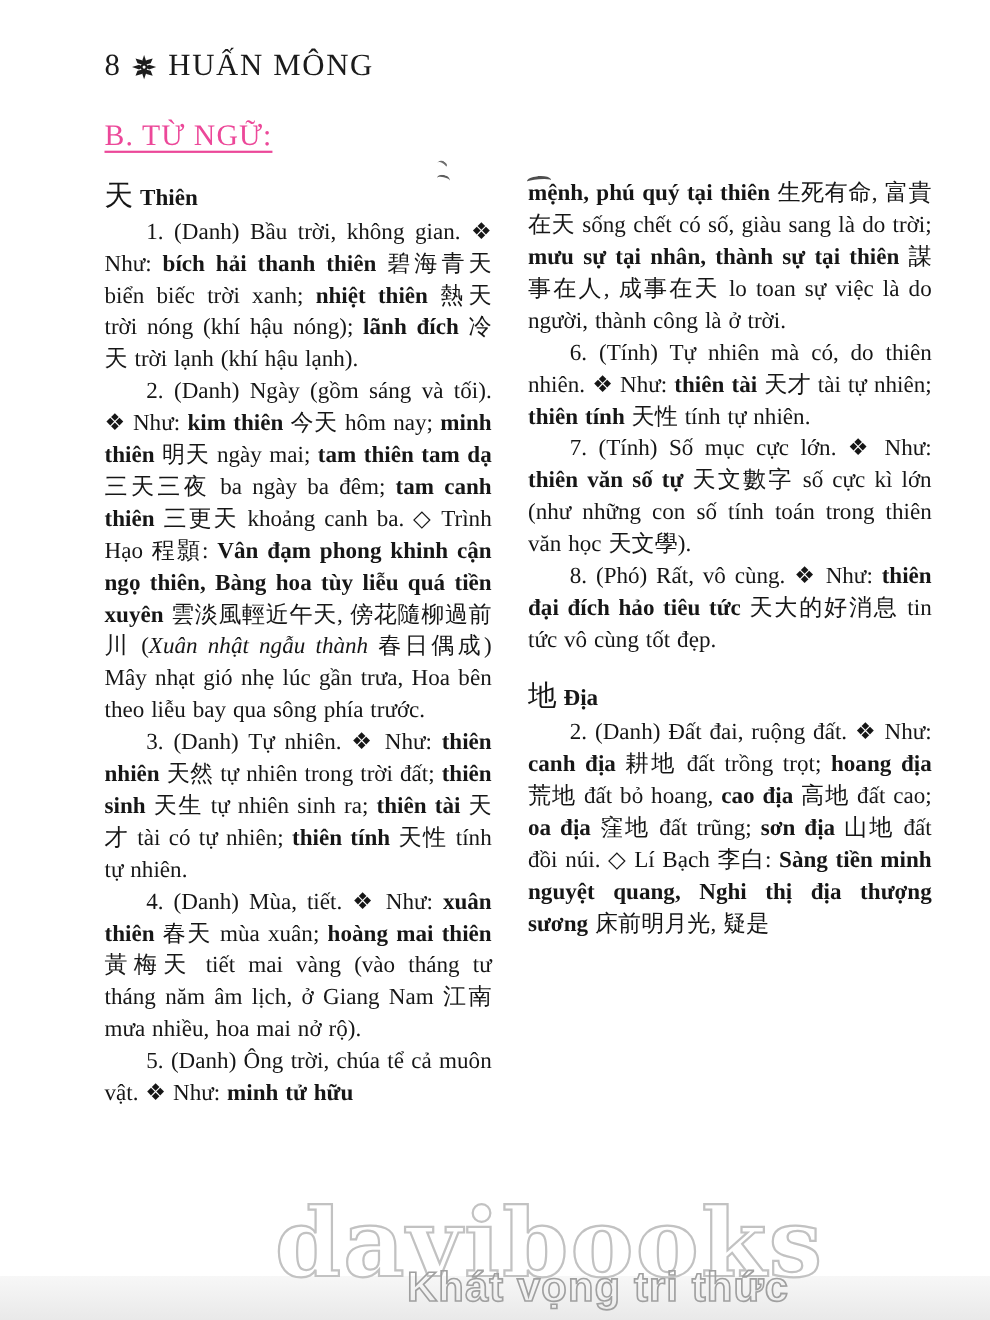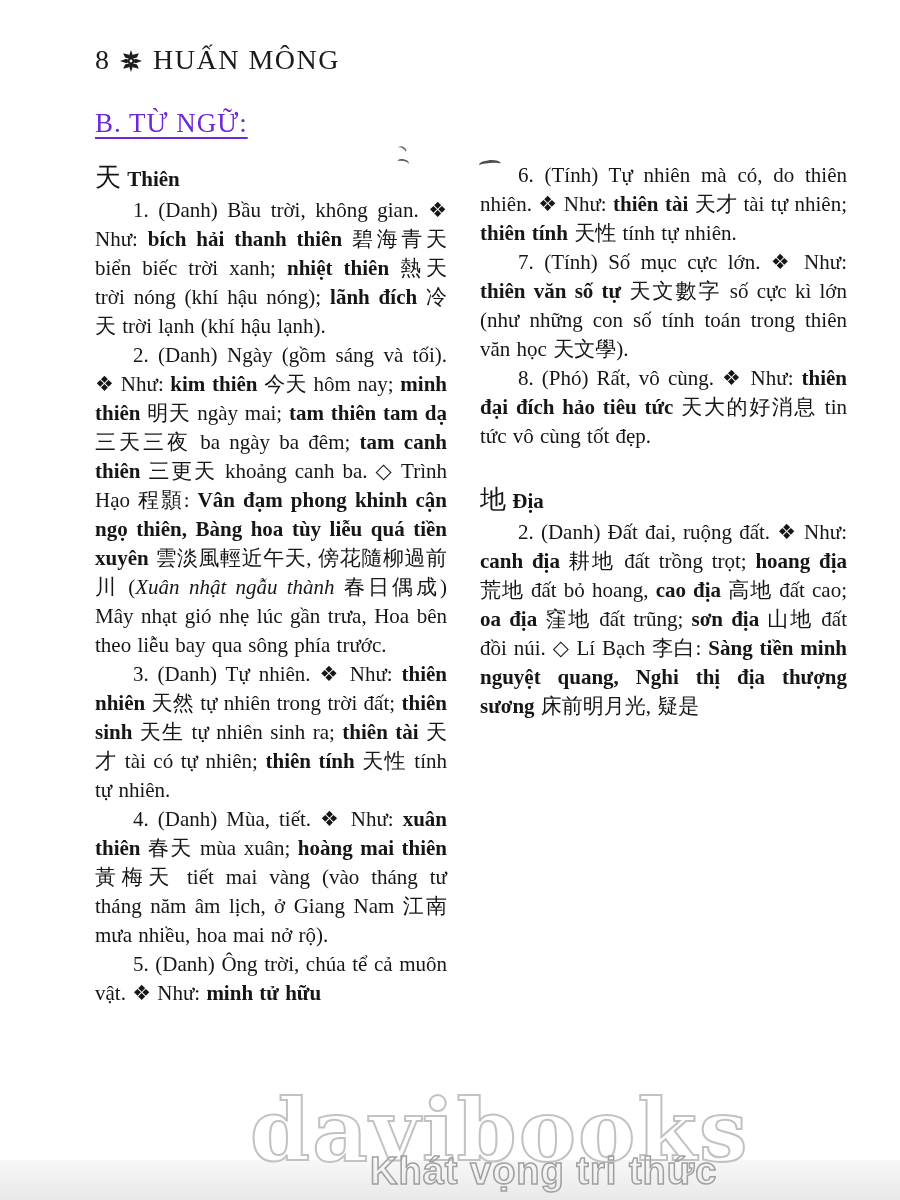--- a/index.html
+++ b/index.html
@@ -22,21 +22,21 @@
     font-size: 28px;
     color: #1b1b1b;
   }
   .running-head .book-title { letter-spacing: 1.5px; }
   .flower { width: 24px; height: 24px; display: inline-block; margin-top: 2px; }
   .section-title {
     position: absolute;
     left: 95px;
     top: 108px;
     font-size: 27px;
-    color: #6d28d9;
+    color: #ec4899;
     text-decoration: underline;
     text-underline-offset: 5px;
     letter-spacing: 1px;
   }
   .columns {
     position: absolute;
     left: 95px;
     top: 161px;
     width: 752px;
     display: flex;
@@ -46,21 +46,21 @@
   .col-right { width: 367px; }
   p.para {
     margin: 0;
     font-size: 21px;
     line-height: 29px;
     text-align: justify;
     word-spacing: 1px;
   }
   p.sense { text-indent: 38px; }
   p.head  { line-height: 34px; }
-  p.gap   { margin-top: 32px; }
+  p.gap   { margin-top: 20px; }
   .b { font-weight: bold; }
   .i { font-style: italic; margin-top: 12px; }
   .cjk { font-size: 26px; }
   
   .wm {
     position: absolute;
     color: transparent;
     pointer-events: none;
     white-space: nowrap;
     z-index: 5;
@@ -141,20 +141,21 @@
   <div class="columns">
     <div class="col col-left">
         <p class="para head"><span class="cjk">天</span><span> </span><span class="b">Thiên</span></p>
         <p class="para sense"><span>1. (Danh) Bầu trời, không gian. ❖ Như: </span><span class="b">bích hải thanh thiên</span><span> 碧海青天 biển biếc trời xanh; </span><span class="b">nhiệt thiên</span><span> 熱天 trời nóng (khí hậu nóng); </span><span class="b">lãnh đích</span><span> 冷天 trời lạnh (khí hậu lạnh).</span></p>
         <p class="para sense"><span>2. (Danh) Ngày (gồm sáng và tối). ❖ Như: </span><span class="b">kim thiên</span><span> 今天 hôm nay; </span><span class="b">minh thiên</span><span> 明天 ngày mai; </span><span class="b">tam thiên tam dạ</span><span> 三天三夜 ba ngày ba đêm; </span><span class="b">tam canh thiên</span><span> 三更天 khoảng canh ba. ◇ Trình Hạo 程顥: </span><span class="b">Vân đạm phong khinh cận ngọ thiên, Bàng hoa tùy liễu quá tiền xuyên</span><span> 雲淡風輕近午天, 傍花隨柳過前川 (</span><span class="i">Xuân nhật ngẫu thành</span><span> 春日偶成) Mây nhạt gió nhẹ lúc gần trưa, Hoa bên theo liễu bay qua sông phía trước.</span></p>
         <p class="para sense"><span>3. (Danh) Tự nhiên. ❖ Như: </span><span class="b">thiên nhiên</span><span> 天然 tự nhiên trong trời đất; </span><span class="b">thiên sinh</span><span> 天生 tự nhiên sinh ra; </span><span class="b">thiên tài</span><span> 天才 tài có tự nhiên; </span><span class="b">thiên tính</span><span> 天性 tính tự nhiên.</span></p>
         <p class="para sense"><span>4. (Danh) Mùa, tiết. ❖ Như: </span><span class="b">xuân thiên</span><span> 春天 mùa xuân; </span><span class="b">hoàng mai thiên</span><span> 黃梅天 tiết mai vàng (vào tháng tư tháng năm âm lịch, ở Giang Nam 江南 mưa nhiều, hoa mai nở rộ).</span></p>
         <p class="para sense"><span>5. (Danh) Ông trời, chúa tể cả muôn vật. ❖ Như: </span><span class="b">minh tử hữu</span></p>
       </div>
     <div class="col col-right">
+        <p class="para cont"><span class="b">mệnh, phú quý tại thiên</span><span> 生死有命, 富貴在天 sống chết có số, giàu sang là do trời; </span><span class="b">mưu sự tại nhân, thành sự tại thiên</span><span> 謀事在人, 成事在天 lo toan sự việc là do người, thành công là ở trời.</span></p>
         <p class="para sense"><span>6. (Tính) Tự nhiên mà có, do thiên nhiên. ❖ Như: </span><span class="b">thiên tài</span><span> 天才 tài tự nhiên; </span><span class="b">thiên tính</span><span> 天性 tính tự nhiên.</span></p>
         <p class="para sense"><span>7. (Tính) Số mục cực lớn. ❖ Như: </span><span class="b">thiên văn số tự</span><span> 天文數字 số cực kì lớn (như những con số tính toán trong thiên văn học 天文學).</span></p>
         <p class="para sense"><span>8. (Phó) Rất, vô cùng. ❖ Như: </span><span class="b">thiên đại đích hảo tiêu tức</span><span> 天大的好消息 tin tức vô cùng tốt đẹp.</span></p>
         <p class="para head gap"><span class="cjk">地</span><span> </span><span class="b">Địa</span></p>
         <p class="para sense"><span>2. (Danh) Đất đai, ruộng đất. ❖ Như: </span><span class="b">canh địa</span><span> 耕地 đất trồng trọt; </span><span class="b">hoang địa</span><span> 荒地 đất bỏ hoang, </span><span class="b">cao địa</span><span> 高地 đất cao; </span><span class="b">oa địa</span><span> 窪地 đất trũng; </span><span class="b">sơn địa</span><span> 山地 đất đồi núi. ◇ Lí Bạch 李白: </span><span class="b">Sàng tiền minh nguyệt quang, Nghi thị địa thượng sương</span><span> 床前明月光, 疑是</span></p>
       </div>
   </div>
 
   <div class="smudge smudge1"></div>
   <div class="smudge smudge2"></div>

